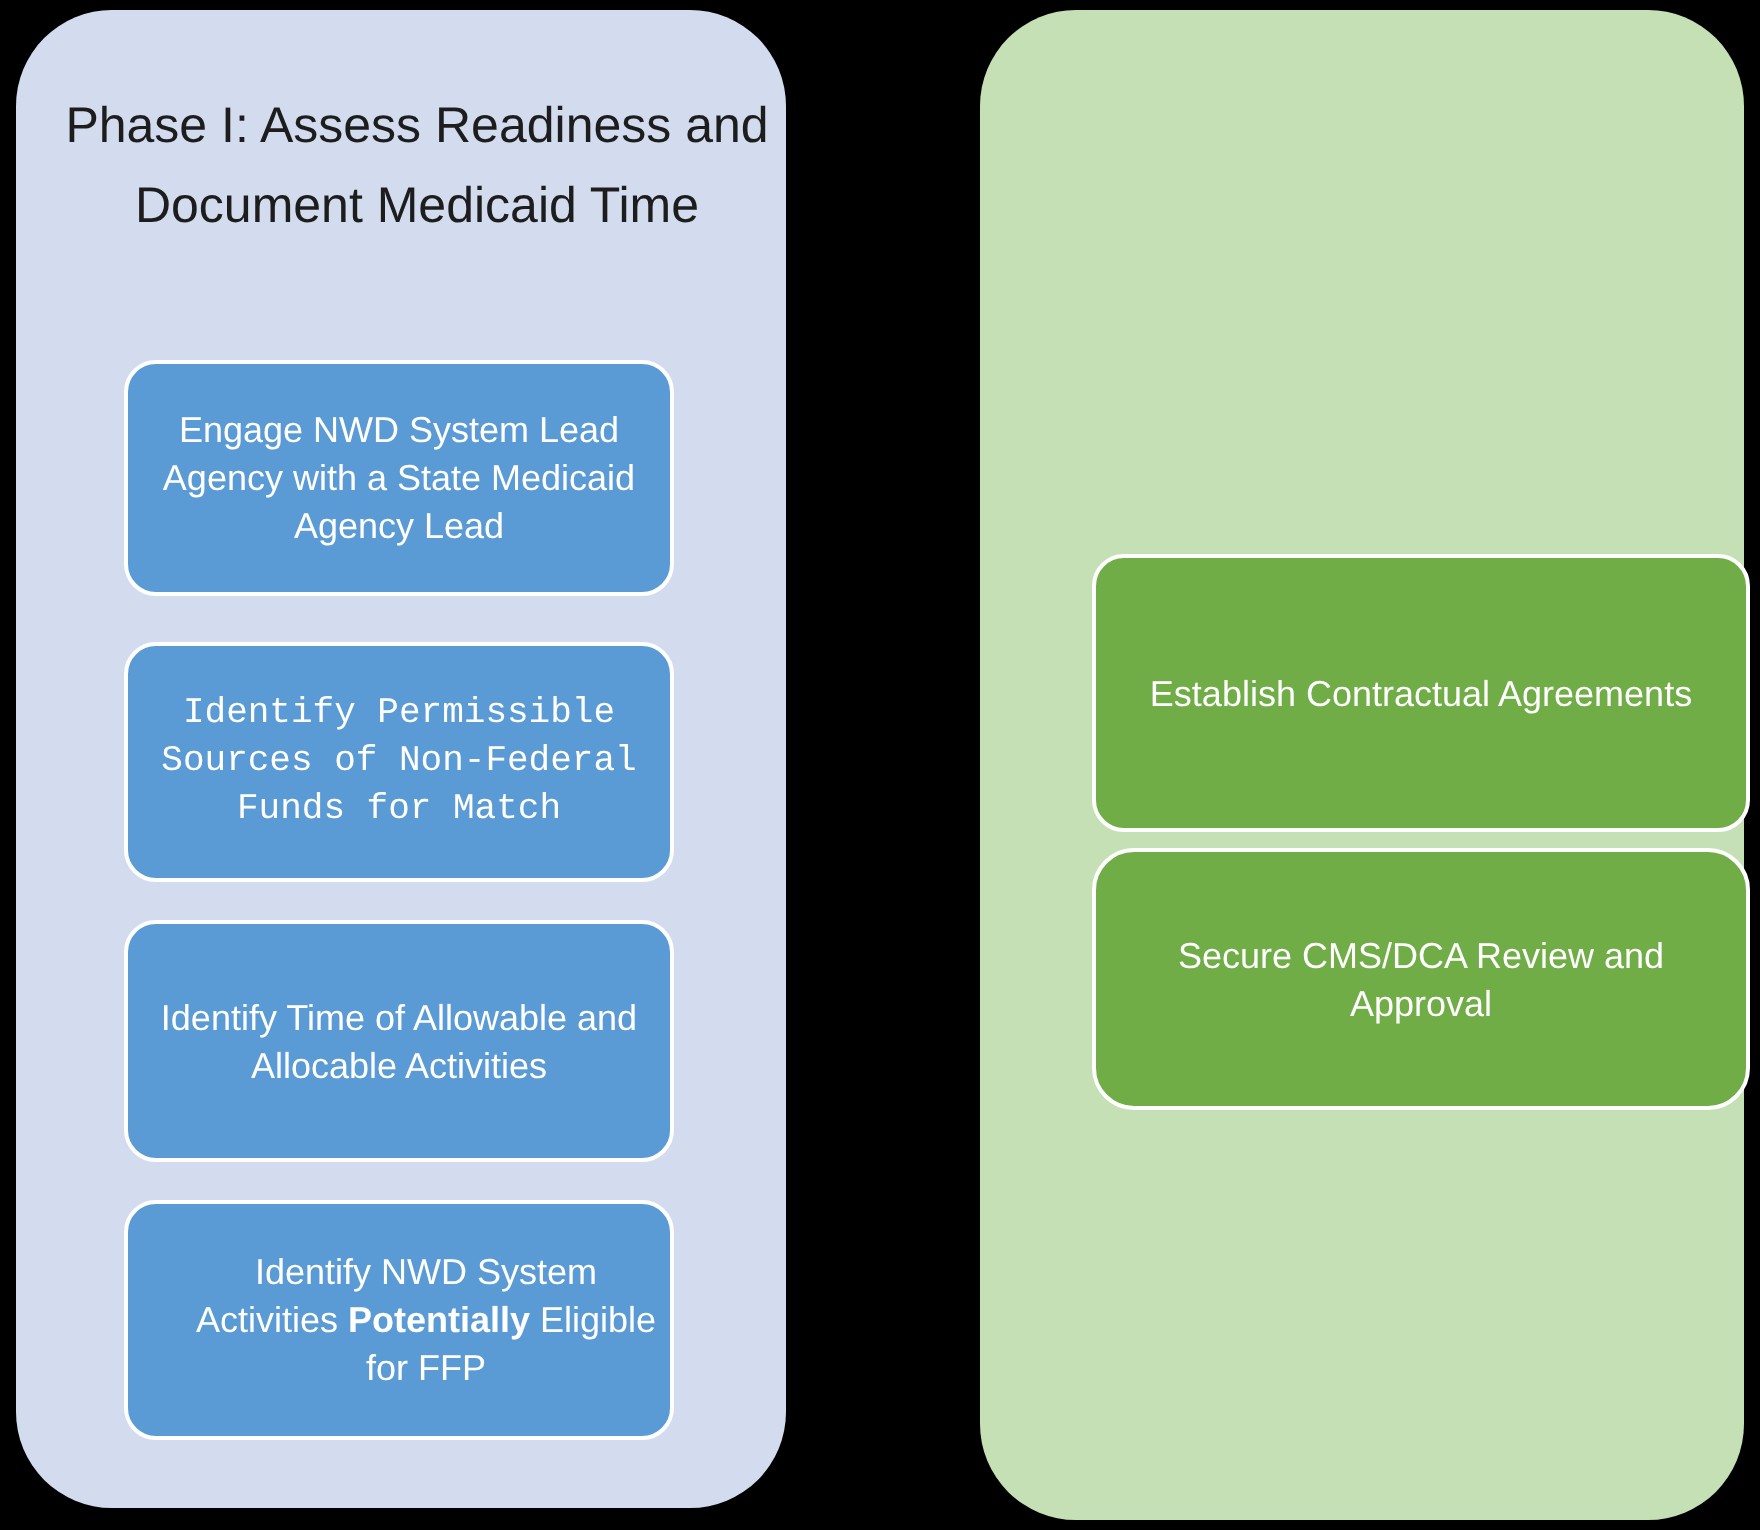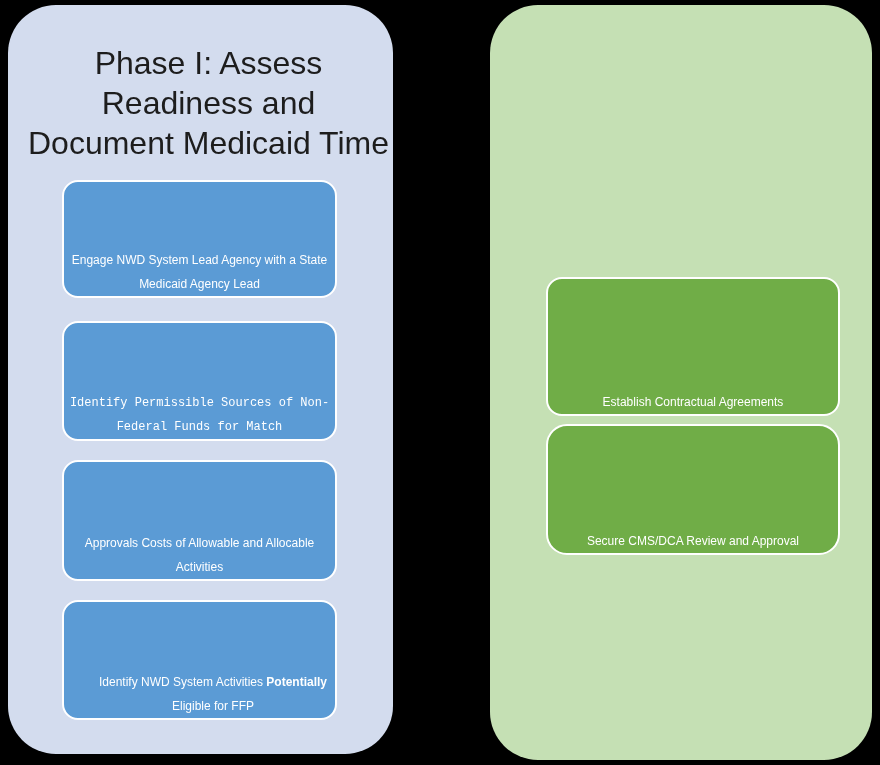--- a/index.html
+++ b/index.html
@@ -30,47 +30,47 @@
     background: #c5e0b4;
   }
   .panel-title {
     position: absolute;
     top: 38px;
     left: 16px;
     right: 0;
     margin: 0 auto;
     text-align: center;
     color: #1d1d1d;
-    font-size: 32px;
+    font-size: 25px;
     line-height: 40px;
     font-weight: 400;
   }
   .panel-phase1 .panel-title { width: 362px; }
   .panel-phase2 .panel-title { width: 262px; }
   .step {
     position: absolute;
     border: 2.5px solid #ffffff;
     border-radius: 16px;
     color: #ffffff;
-    font-size: 12px;
+    font-size: 18px;
     line-height: 24px;
     text-align: center;
     display: flex;
-    align-items: flex-end;
+    align-items: center;
     justify-content: center;
   }
   .step-blue {
     left: 54px;
     width: 275px;
     background: #5b9bd5;
     padding: 0 5px;
   }
   .step-green {
     left: 56px;
-    width: 294px;
+    width: 329px;
     background: #70ad47;
     padding: 0 14px;
   }
   .step-1 { top: 175px; height: 118px; }
   .step-2 { top: 316px; height: 120px; font-family: Liberation Mono, monospace; }
   .step-3 { top: 455px; height: 121px; }
   .step-4 { top: 595px; height: 120px; padding-left: 32px; }
   .gstep-1 { top: 272px; height: 139px; }
   .gstep-2 { top: 419px; height: 131px; border-radius: 21px; }
   .bold-word { font-weight: 700; }
@@ -83,21 +83,21 @@
 
   <div class="step step-blue step-1">
     <span>Engage NWD System Lead Agency with a State Medicaid Agency Lead</span>
   </div>
 
   <div class="step step-blue step-2">
     <span>Identify Permissible Sources of Non-Federal Funds for Match</span>
   </div>
 
   <div class="step step-blue step-3">
-    <span>Approvals Costs of Allowable and Allocable Activities</span>
+    <span>Identify Time of Allowable and Allocable Activities</span>
   </div>
 
   <div class="step step-blue step-4">
     <span><span>Identify NWD System Activities </span><span class="bold-word">Potentially</span><span> Eligible for FFP</span></span>
   </div>
 </div>
 
 <div class="panel panel-phase2">
 
   <div class="step step-green gstep-1">

